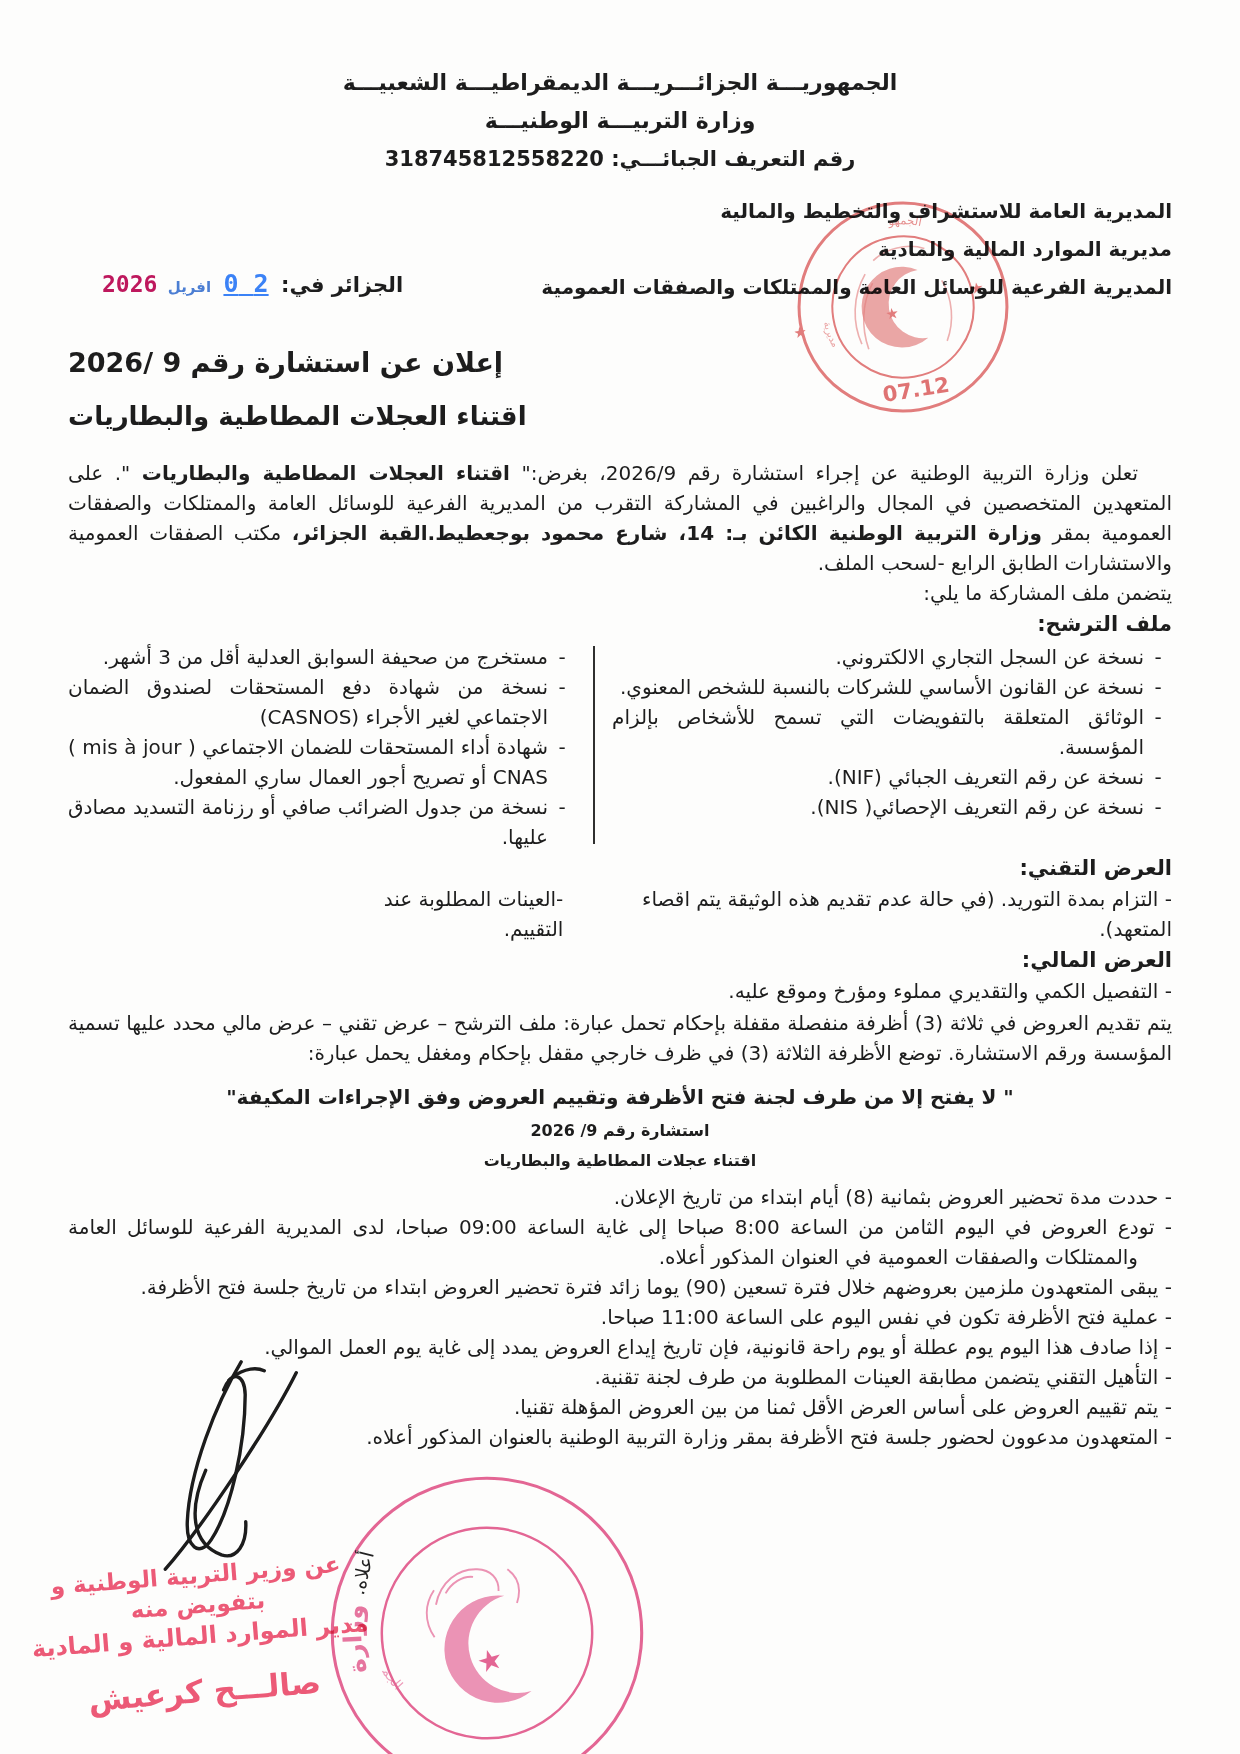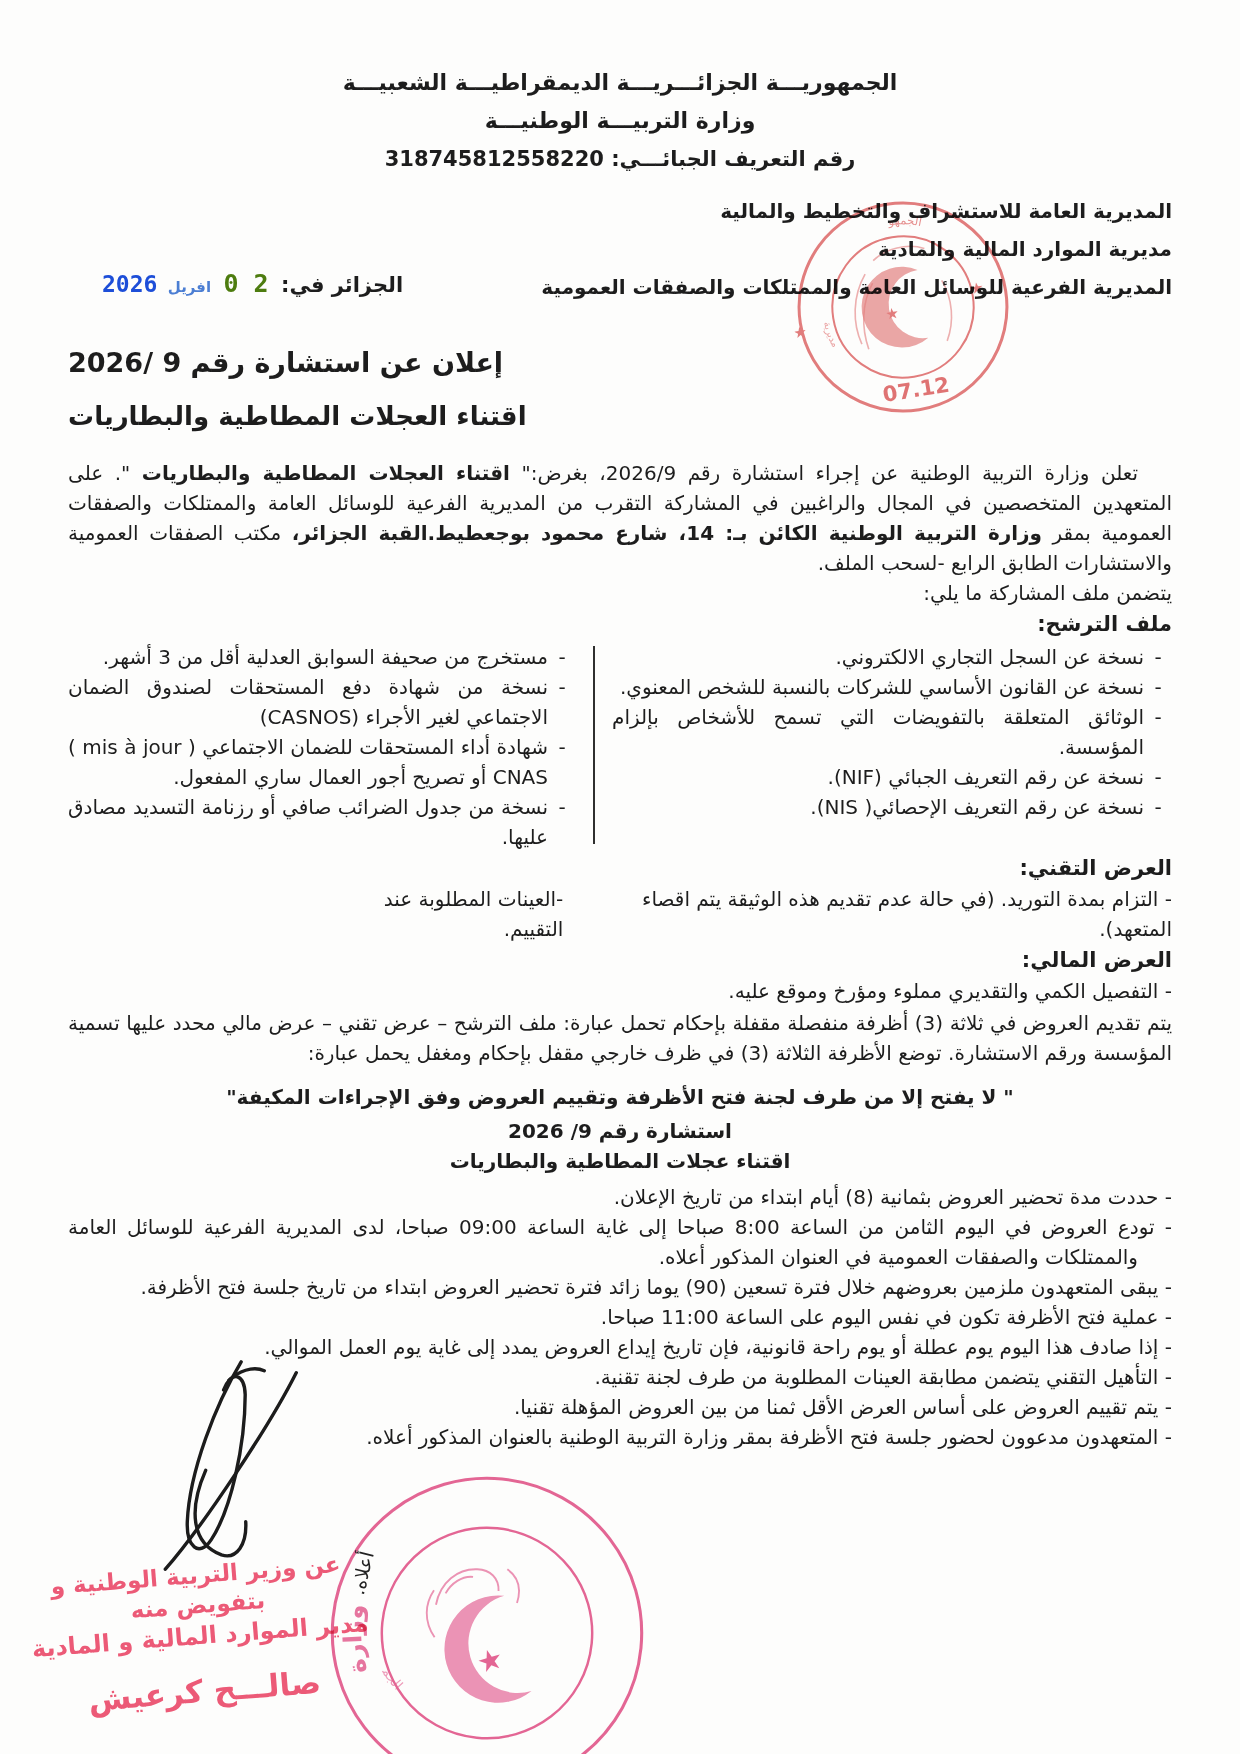--- a/index.html
+++ b/index.html
@@ -13,23 +13,23 @@
     font-size:20px;line-height:30px;
   }
   
   .hdr{text-align:center;font-weight:700;font-size:22px;line-height:38px;}
   .hdr .tax{font-size:21px;}
   
   .dir-row{display:flex;justify-content:space-between;margin-top:14px;}
   .dirs{font-weight:700;font-size:20px;line-height:38px;text-align:right;}
   .date-line{align-self:flex-end;margin-left:34px;margin-bottom:4px;white-space:nowrap;}
   .date-line .lbl{font-weight:700;font-size:21px;}
-  .date-day{color:#4d7c0f;font-family:"DejaVu Sans Mono",monospace;font-weight:700;font-size:25px;letter-spacing:3px;margin:0 6px;}
+  .date-day{color:#3b82f6;font-family:"DejaVu Sans Mono",monospace;font-weight:700;font-size:25px;letter-spacing:3px;margin:0 6px;text-decoration:underline;}
   .date-month{color:#4b7ed3;font-size:15px;font-weight:700;margin-left:4px;}
-  .date-year{color:#1d4ed8;font-family:"DejaVu Sans Mono",monospace;font-weight:700;font-size:23px;}
+  .date-year{color:#be185d;font-family:"DejaVu Sans Mono",monospace;font-weight:700;font-size:23px;}
   
   .title{text-align:left;margin-top:38px;font-weight:700;}
   .title .t1{font-size:27px;line-height:38px;}
   .title .t2{font-size:26px;line-height:36px;margin-top:16px;}
   
   .para{text-align:justify;margin:0;}
   .intro{margin-top:24px;text-indent:34px;}
   .b{font-weight:700;}
   .line{margin-top:0;}
   .sec-h{font-weight:700;font-size:21px;line-height:32px;}
@@ -38,21 +38,21 @@
   .col{min-width:0;}
   .divider{width:2px;background:#2f2f2f;height:198px;margin:4px auto 0;}
   .li{display:flex;}
   .li .dash{flex:none;width:28px;text-align:center;}
   .li .txt{flex:1;text-align:justify;}
   
   .tech-row{display:flex;justify-content:space-between;padding-left:250px;}
   
   .cond{padding-right:34px;text-indent:-34px;text-align:justify;}
   .center-b{text-align:center;font-weight:700;}
-  .center-b.small{font-size:20px;}
+  .center-b.small{font-size:16px;}
   
   .stamp-a{position:absolute;left:792px;top:196px;width:222px;height:222px;transform:rotate(-9deg);opacity:.88;mix-blend-mode:multiply;}
   .stamp-b{position:absolute;left:322px;top:1468px;width:330px;height:330px;transform:rotate(-16deg);opacity:.9;mix-blend-mode:multiply;}
   .sig-text{
     position:absolute;left:24px;top:1560px;width:352px;text-align:center;
     color:#ee5b78;font-weight:700;transform:rotate(-4.5deg);mix-blend-mode:multiply;
   }
   .sig-text .l1{font-size:23px;line-height:30px;}
   .sig-text .l2{font-size:24px;line-height:32px;}
   .sig-text .nm{font-size:31px;letter-spacing:9px;margin-top:24px;}

